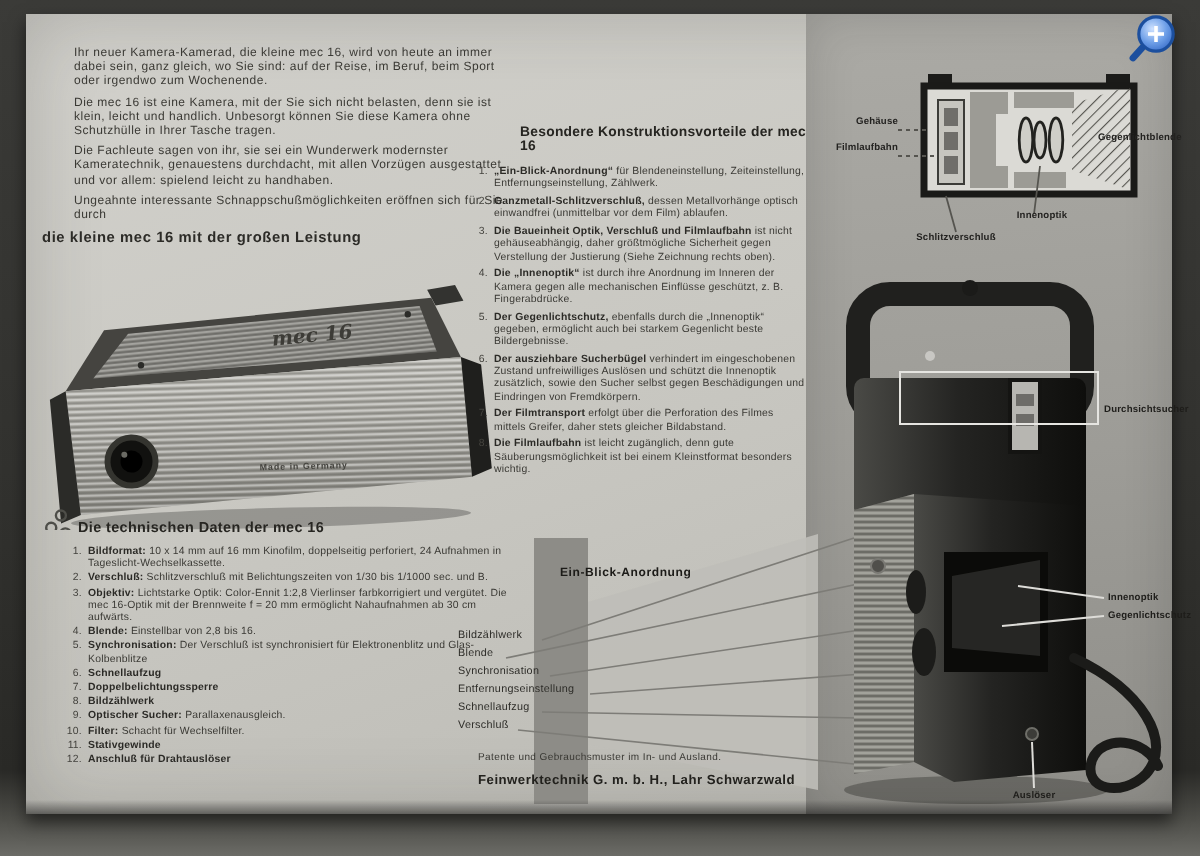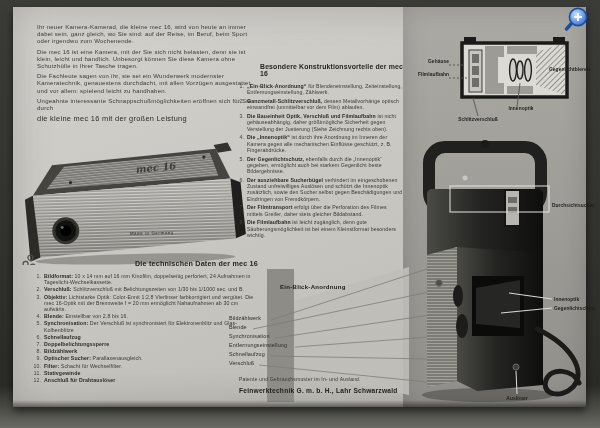--- a/index.html
+++ b/index.html
@@ -13,24 +13,24 @@
     position:absolute;left:13px;top:7px;width:573px;height:400px;
     background:linear-gradient(160deg,#d2d1cc 0%,#c9c8c2 45%,#bab9b3 100%);
     box-shadow:inset 0 0 38px rgba(40,40,35,.22), 0 4px 8px rgba(0,0,0,.55);
   }
   .page::after{content:"";position:absolute;left:0;right:0;bottom:0;height:7px;
     background:linear-gradient(180deg,rgba(0,0,0,0),rgba(0,0,0,.45));}
   .abs{position:absolute;}
   
   .intro{left:24px;top:17px;width:218px;}
   .intro p{margin:0 0 3px 0;font-size:6px;line-height:7.2px;letter-spacing:.25px;color:#3a3934;}
-  .tagline{left:24px;top:107px;font-size:7.4px;font-weight:normal;letter-spacing:.3px;color:#2c2b27;}
+  .tagline{left:8px;top:107px;font-size:7.4px;font-weight:bold;letter-spacing:.3px;color:#2c2b27;}
   
   .tech{left:19px;top:252px;width:226px;}
-  .tech-heading{font-size:7.2px;font-weight:bold;color:#262521;margin:0 0 5px 7px;letter-spacing:.2px;text-align:right;}
+  .tech-heading{font-size:7.2px;font-weight:bold;color:#262521;margin:0 0 5px 7px;letter-spacing:.2px;}
   .t-item{display:flex;font-size:5.2px;line-height:6.2px;letter-spacing:.12px;color:#3a3934;margin-bottom:1px;}
   .t-num{flex:none;width:9px;text-align:right;margin-right:3px;color:#44433e;}
   .lead{font-weight:bold;color:#2b2a26;}
   
   .advantages{left:223px;top:56px;width:168px;}
   .adv-heading{font-size:6.9px;font-weight:bold;color:#262521;margin:0 0 6px 24px;letter-spacing:.15px;}
   .a-item{display:flex;font-size:5.2px;line-height:6.3px;letter-spacing:.12px;color:#3a3934;margin-bottom:2.4px;}
   .a-num{flex:none;width:8px;text-align:right;margin-right:3px;color:#44433e;}
   
   .panel{left:390px;top:0;width:183px;height:400px;

